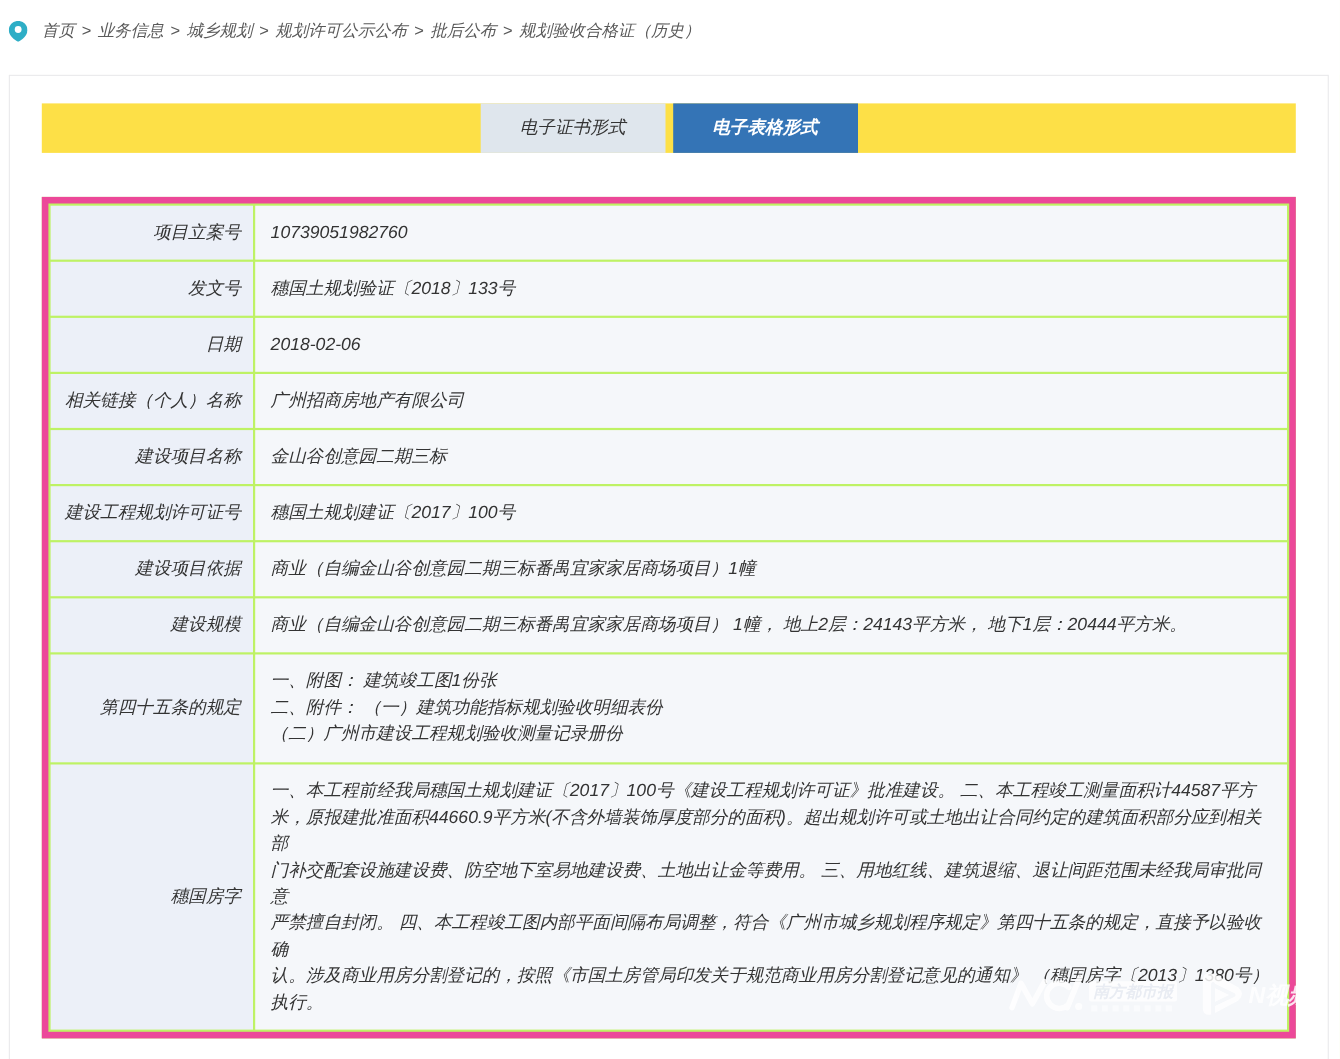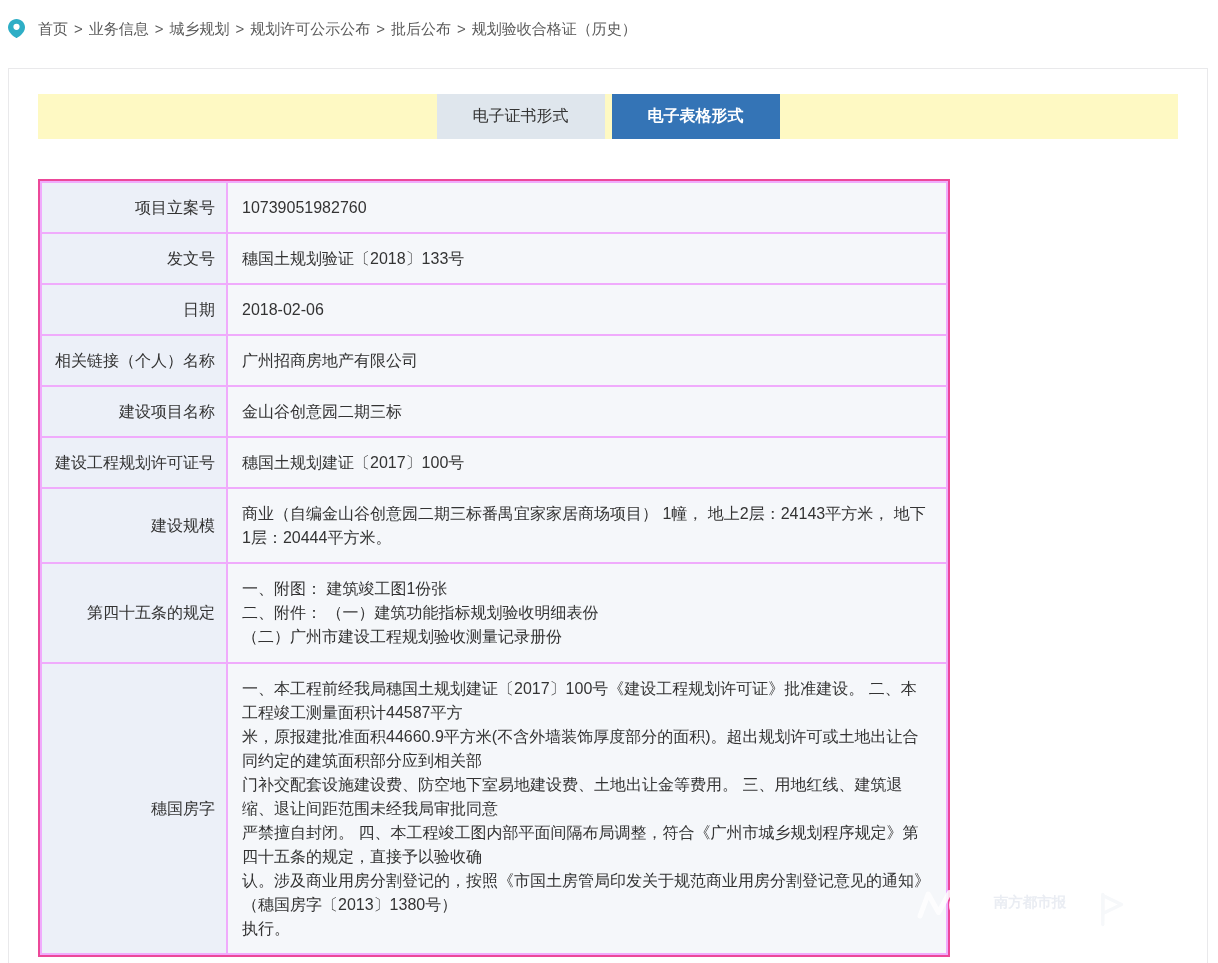--- a/index.html
+++ b/index.html
@@ -1,39 +1,39 @@
 <!DOCTYPE html>
 <html><head>
 <meta charset="utf-8">
 <style>
   * { margin:0; padding:0; box-sizing:border-box; }
   html,body { width:1218px; height:963px; background:#ffffff; overflow:hidden;
     font-family:"Liberation Sans", sans-serif; }
-  .page { position:relative; width:1218px; height:963px; }
+  .page { position:relative; width:1218px; height:963px;font-style:italic; }
 
   
   .crumb-bar { position:absolute; left:0; top:0; width:1218px; height:68px; background:#ffffff; }
   .pin { position:absolute; left:8px; top:19px; width:17px; height:19px; }
   .crumbs { position:absolute; left:38px; top:20px; font-size:15px; line-height:18px; color:#5a5a5a; white-space:nowrap; }
   .crumbs a { color:#5a5a5a; text-decoration:none; cursor:pointer; }
   .crumb-sep { color:#5a5a5a; margin:0 6px; }
 
   
   .card { position:absolute; left:8px; top:68px; width:1200px; height:1000px;
     background:#ffffff; border:1px solid #e9e9eb; padding:25px 29px 0 29px; }
 
   
-  .tab-strip { width:1140px; height:45px; background:#fef9c3; display:flex; justify-content:center; gap:7px; }
+  .tab-strip { width:1140px; height:45px; background:#fde047; display:flex; justify-content:center; gap:7px; }
   .tab { width:168px; height:45px; display:flex; align-items:center; justify-content:center;
     font-size:16px; color:#333; background:#dfe6ed; cursor:pointer; }
   .tab.active { background:#3474b6; color:#ffffff; font-weight:bold; }
 
   
-  table.detail { border-collapse:separate; border-spacing:2px; width:912px; margin-top:40px;
-    background:#f0abfc; border:2px solid #ec4899; table-layout:fixed; }
+  table.detail { border-collapse:separate; border-spacing:2px; width:1140px; margin-top:40px;
+    background:#bef264; border:6px solid #ec4899; table-layout:fixed; }
   table.detail th { width:184px; background:#ecf0f8; text-align:right; padding:8.5px 11px 8.5px 0;
     font-weight:normal; color:#333; font-size:16px; vertical-align:middle; line-height:24px; }
   table.detail td { background:#f5f7fa; padding:12.5px 14px; color:#333; font-size:16px;
     vertical-align:middle; line-height:24px; }
   tr.rh-s { height:49px; }
   tr.rh-m { height:98px; }
   tr.rh-l { height:168px; }
   tr.rh-e { height:41px; }
 
   
@@ -75,20 +75,24 @@
             <th>相关链接（个人）名称</th>
             <td>广州招商房地产有限公司</td>
           </tr>
           <tr class="rh-s">
             <th>建设项目名称</th>
             <td>金山谷创意园二期三标</td>
           </tr>
           <tr class="rh-s">
             <th>建设工程规划许可证号</th>
             <td>穗国土规划建证〔2017〕100号</td>
+          </tr>
+          <tr class="rh-s">
+            <th>建设项目依据</th>
+            <td>商业（自编金山谷创意园二期三标番禺宜家家居商场项目）1幢</td>
           </tr>
           <tr class="rh-s">
             <th>建设规模</th>
             <td>商业（自编金山谷创意园二期三标番禺宜家家居商场项目） 1幢， 地上2层：24143平方米， 地下1层：20444平方米。</td>
           </tr>
           <tr class="rh-m">
             <th>第四十五条的规定</th>
             <td>
               <div>一、附图： 建筑竣工图1份张</div>
               <div>二、附件： （一）建筑功能指标规划验收明细表份</div>

